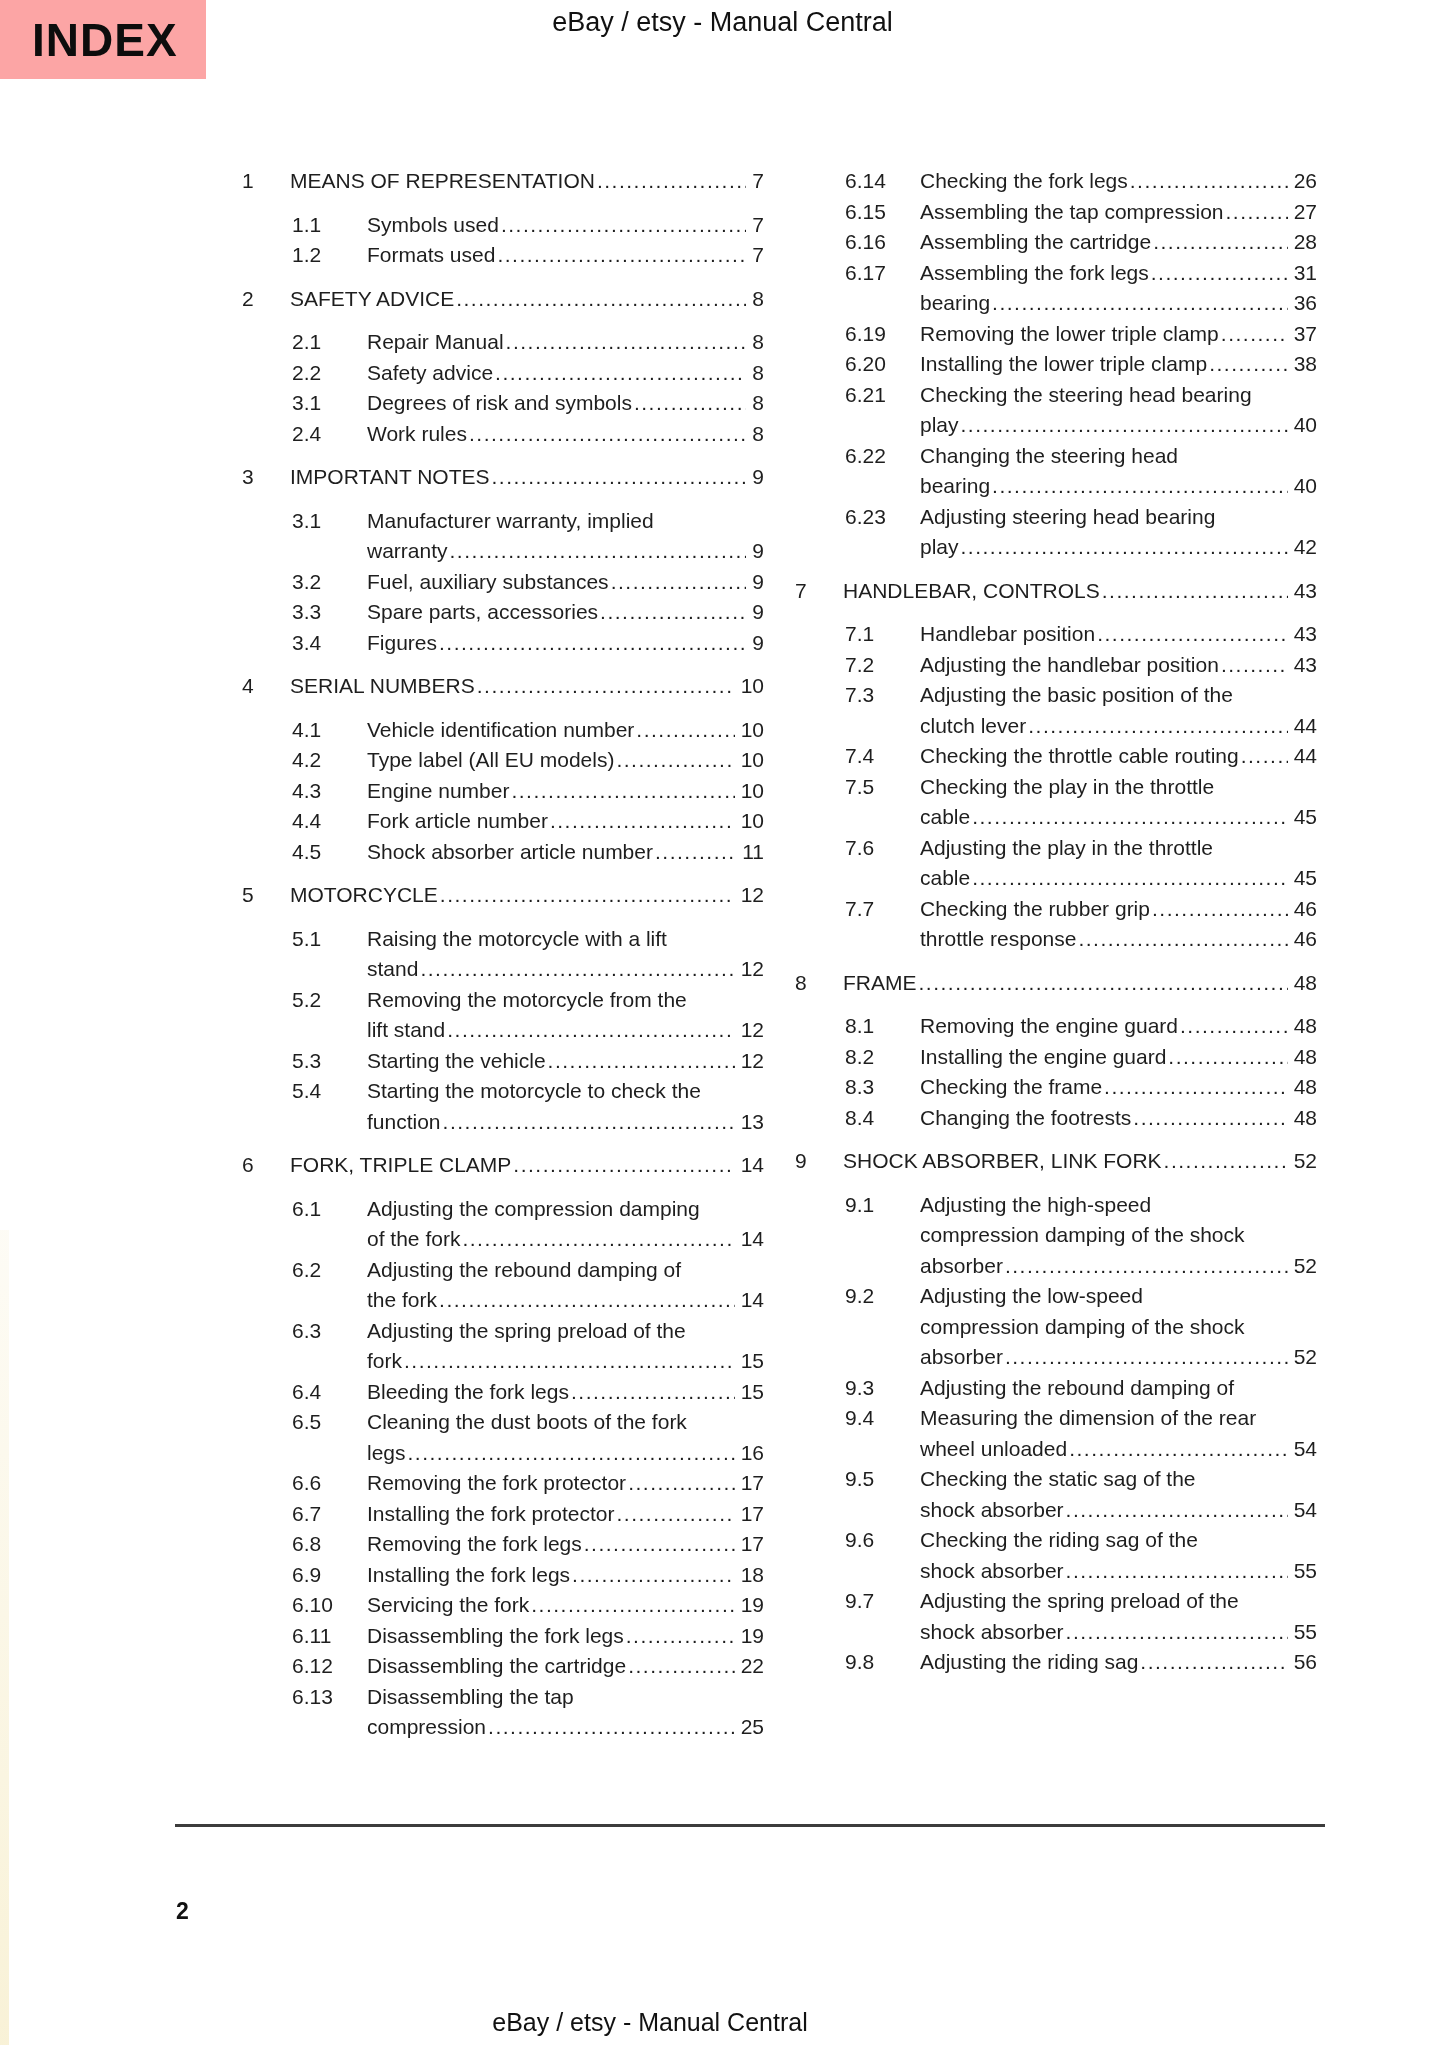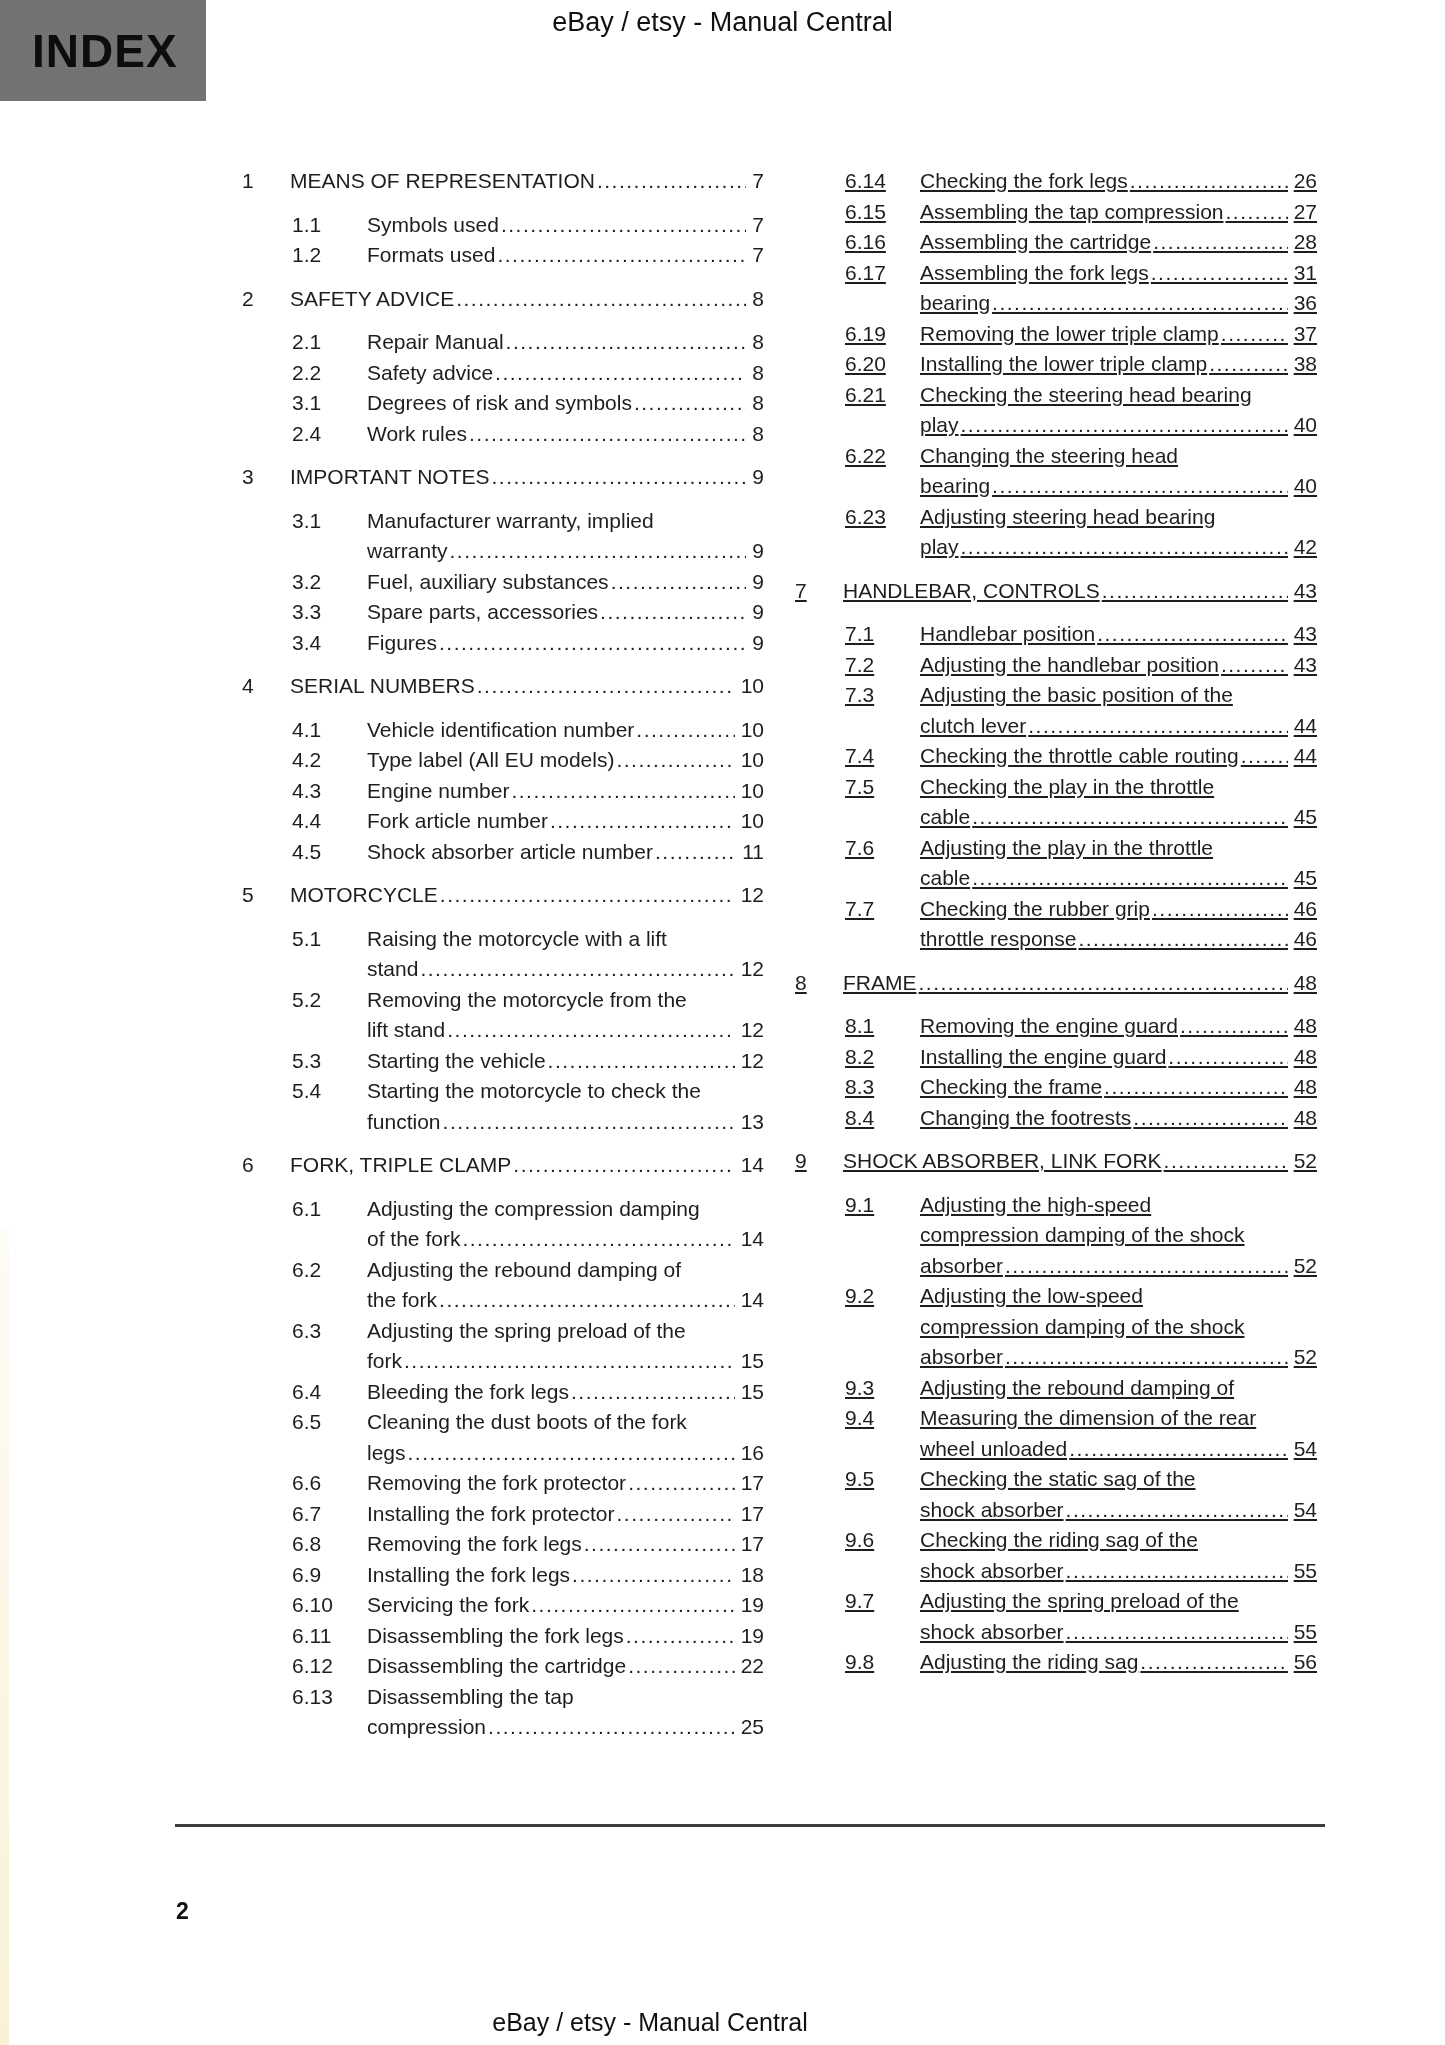--- a/index.html
+++ b/index.html
@@ -3,41 +3,41 @@
 <meta charset="utf-8">
 <style>
   html,body{margin:0;padding:0;}
   body{
     width:1445px;height:2045px;position:relative;overflow:hidden;
     background:#ffffff;color:#1e1e1e;
     font-family:"Liberation Sans", sans-serif;
     -webkit-font-smoothing:antialiased;
   }
   .index-box{
-    position:absolute;left:0;top:0;width:206px;height:101px;
-    background:#737373;display:flex;align-items:center;
+    position:absolute;left:0;top:0;width:206px;height:79px;
+    background:#fca5a5;display:flex;align-items:center;
   }
   .index-box .index-label{
     font-size:46px;font-weight:700;letter-spacing:1px;color:#0d0d0d;
     padding-left:32px;
   }
   .header-title{
     position:absolute;top:7px;left:0;width:1445px;text-align:center;
     font-size:27px;color:#111;
   }
   .footer-title{
     position:absolute;top:2008px;left:0;width:1300px;text-align:center;
     font-size:25px;color:#111;
   }
   .toc-col{
     position:absolute;top:166px;width:522px;
     font-size:21px;line-height:30.5px;
   }
   .toc-col.left{left:242px;}
-  .toc-col.right{left:795px;text-decoration:underline;}
+  .toc-col.right{left:795px;}
   .block{margin:0;}
   .block.sec{margin:13px 0;}
   .toc-col .block.sec:first-child{margin-top:0;}
   .line{display:flex;align-items:baseline;}
   .sec .num{flex:0 0 48px;}
   .sub .line.first{padding-left:50px;}
   .sub .num{flex:0 0 75px;}
   .sub .line.cont{padding-left:125px;align-items:center;}
   .txt{white-space:pre;}
   .leader{

